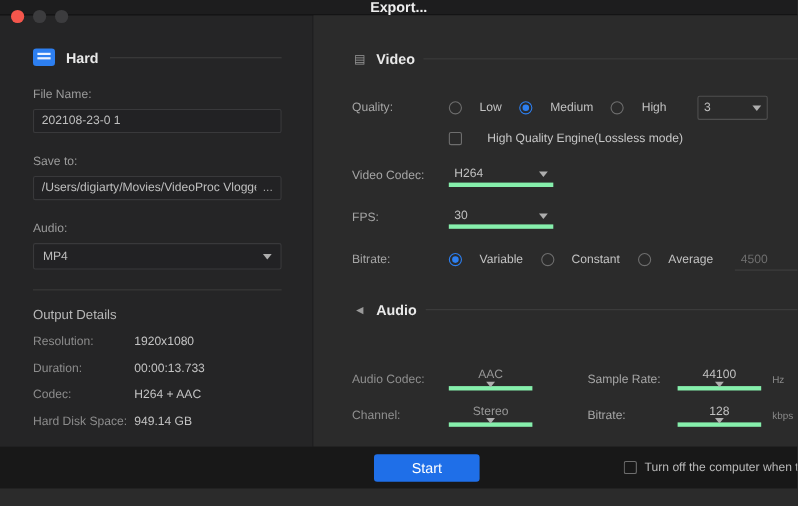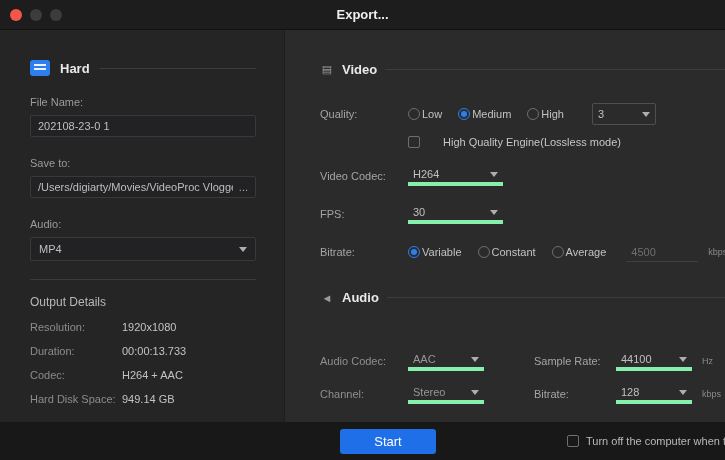--- a/index.html
+++ b/index.html
@@ -5,21 +5,21 @@
   * { box-sizing: border-box; }
   html,body { margin:0; padding:0; }
   body {
     width:725px; height:460px; overflow:hidden;
     background:#2b2b2b; color:#c9c9c9;
     font-family:"Liberation Sans", sans-serif;
     -webkit-font-smoothing:antialiased;
   }
   
   .titlebar {
-    height:30px; background:#1d1d1e; position:relative;
+    height:14px; background:#1d1d1e; position:relative;
     display:flex; align-items:center; justify-content:center;
     border-bottom:1px solid #121212;
   }
   .traffic { position:absolute; left:10px; top:9px; display:flex; gap:8px; align-items:center; }
   .dot { width:12px; height:12px; border-radius:50%; }
   .dot.red { background:#f4564c; }
   .dot.dim { background:#3c3c3e; }
   .win-title { font-size:13px; font-weight:bold; color:#eeeeee; }
 
   
@@ -62,39 +62,39 @@
   .detail-row .dl { width:92px; color:#8c8c8c; flex:none; }
   .detail-row .dv { color:#c3c3c3; }
 
   
   .r-sec-head { display:flex; align-items:center; gap:8px; margin-top:32px; }
   .r-sec-icon { font-size:11px; color:#9a9a9a; width:14px; text-align:center; flex:none; }
   .row { display:flex; align-items:center; font-size:11px; }
   .row .lbl { width:88px; color:#a5a5a5; flex:none; }
   .row .lbl2 { width:82px; color:#a5a5a5; flex:none; margin-left:50px; }
 
-  .radio { display:flex; align-items:flex-end; gap:2px; margin-right:16px; }
+  .radio { display:flex; align-items:flex-end; gap:16px; margin-right:16px; }
   .rb { width:12px; height:12px; border-radius:50%; border:1px solid #6e6e6e; position:relative; flex:none; }
   .radio.checked .rb { border-color:#2d7ff0; }
   .radio.checked .rb::after { content:""; position:absolute; left:2px; top:2px; right:2px; bottom:2px; border-radius:50%; background:#2d7ff0; }
   .radio .txt { color:#c2c2c2; }
 
   .checkbox { display:flex; align-items:center; gap:23px; }
   .cb { width:12px; height:12px; border:1px solid #6e6e6e; border-radius:2px; position:relative; flex:none; }
   .checkbox.checked .cb { background:#2d7ff0; border-color:#2d7ff0; }
   .checkbox.checked .cb::after { content:"✓"; position:absolute; left:1px; top:-2px; font-size:10px; color:#fff; }
   .checkbox .txt { color:#c6c6c6; }
 
   .dd {
     width:95px; height:20px; border-bottom:4px solid #86efac;
     display:flex; align-items:center; justify-content:space-between;
     font-size:11px; color:#c0c0c0; padding:0 5px;
   }
   .dd.boxed { border:1px solid #4f4f4f; border-radius:2px; height:22px; width:64px; }
-  .dd.small { width:76px; }
+  .dd.small { width:76px;flex-direction:column; }
   .dd.dim { color:#979797; }
   .val-field {
     width:72px; height:20px; border-bottom:1px solid #3f3f3f;
     font-size:11px; color:#6f6f6f; display:flex; align-items:center; padding:0 5px;
   }
   .unit { font-size:9px; color:#8a8a8a; margin-left:10px; }
   .lbl-dim { color:#8f8f8f !important; }
 
   
   .row-quality { margin-top:26px; }

